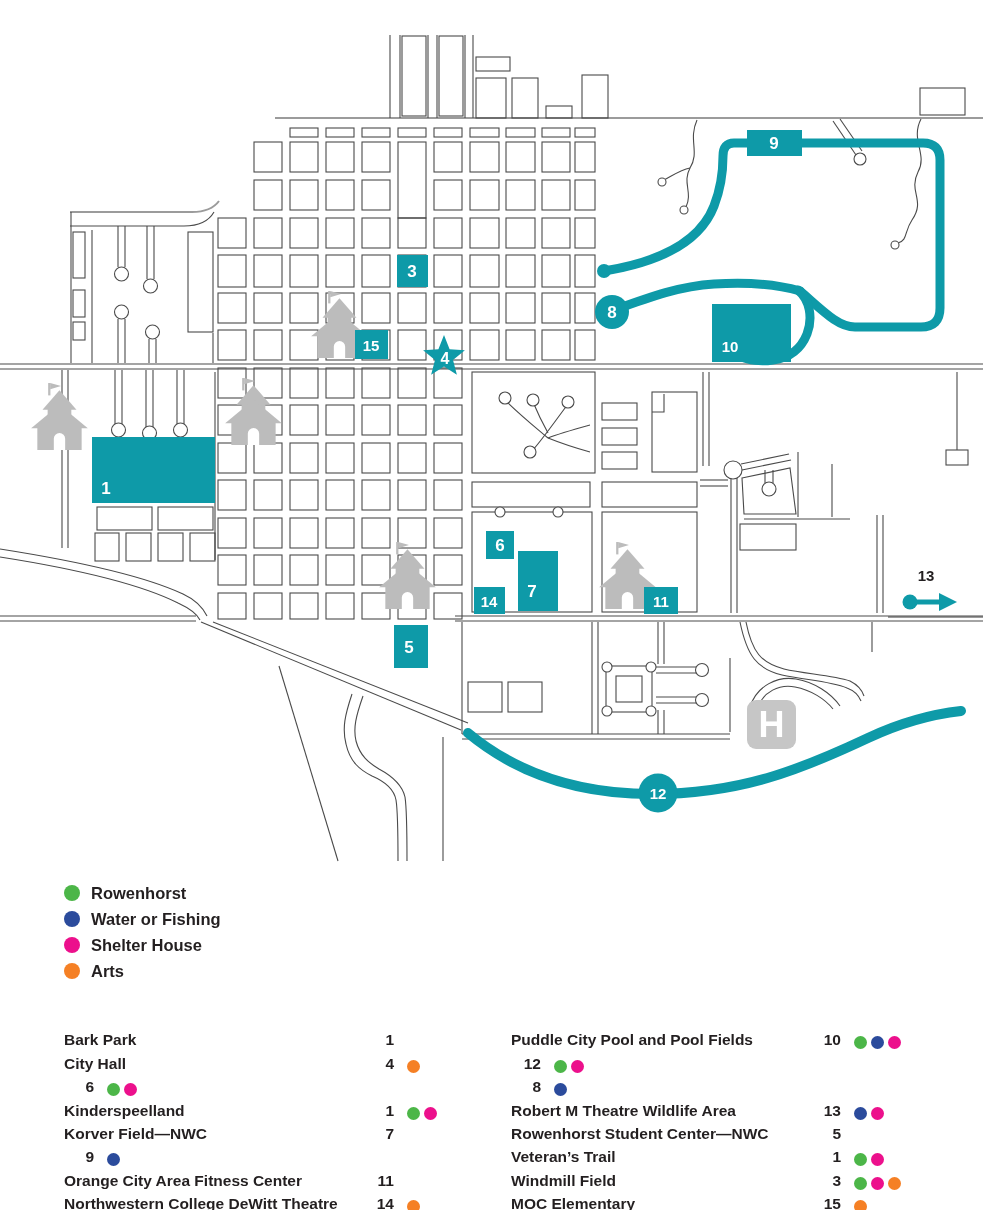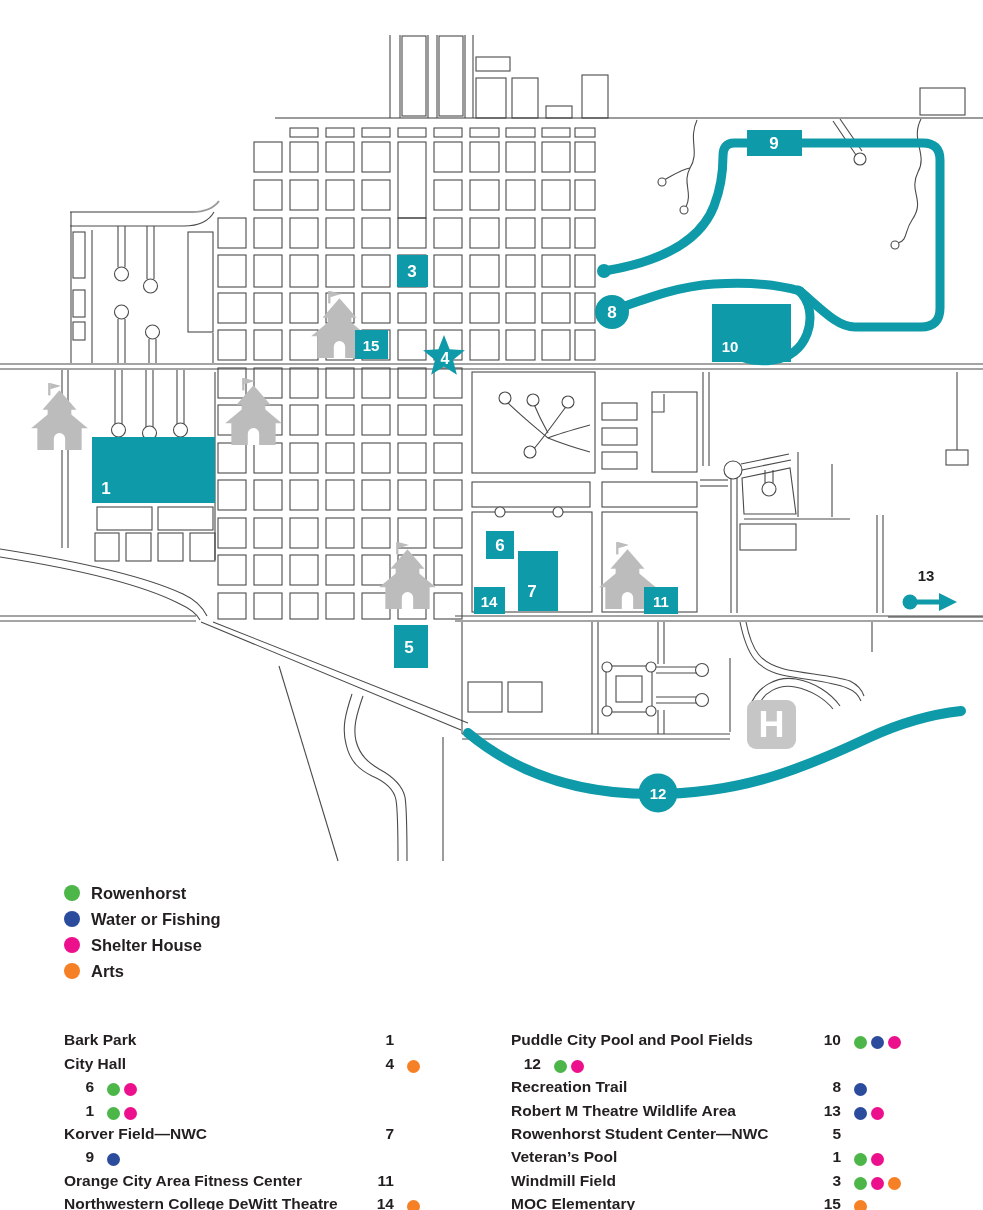--- a/index.html
+++ b/index.html
@@ -428,20 +428,21 @@
         </span>
       </div>
     <div class="drow">
         <span class="dnum">6</span>
         <span class="ddots">
           <span class="dot" style="background: rgb(76, 182, 72);"></span>
           <span class="dot" style="background: rgb(236, 16, 140);"></span>
         </span>
       </div>
     <div class="drow">
+        <span class="dname">Kinderspeelland</span>
         <span class="dnum">1</span>
         <span class="ddots">
           <span class="dot" style="background: rgb(76, 182, 72);"></span>
           <span class="dot" style="background: rgb(236, 16, 140);"></span>
         </span>
       </div>
     <div class="drow">
         <span class="dname">Korver Field—NWC</span>
         <span class="dnum">7</span>
         <span class="ddots"></span>
@@ -477,41 +478,40 @@
         </span>
       </div>
     <div class="drow">
         <span class="dnum">12</span>
         <span class="ddots">
           <span class="dot" style="background: rgb(76, 182, 72);"></span>
           <span class="dot" style="background: rgb(236, 16, 140);"></span>
         </span>
       </div>
     <div class="drow">
-        <span class="dname">Recreation Trail</span>
         <span class="dnum">8</span>
         <span class="ddots">
           <span class="dot" style="background: rgb(43, 75, 156);"></span>
         </span>
       </div>
     <div class="drow">
         <span class="dname">Robert M Theatre Wildlife Area</span>
         <span class="dnum">13</span>
         <span class="ddots">
           <span class="dot" style="background: rgb(43, 75, 156);"></span>
           <span class="dot" style="background: rgb(236, 16, 140);"></span>
         </span>
       </div>
     <div class="drow">
         <span class="dname">Rowenhorst Student Center—NWC</span>
         <span class="dnum">5</span>
         <span class="ddots"></span>
       </div>
     <div class="drow">
-        <span class="dname">Veteran’s Pool</span>
+        <span class="dname">Veteran’s Trail</span>
         <span class="dnum">1</span>
         <span class="ddots">
           <span class="dot" style="background: rgb(76, 182, 72);"></span>
           <span class="dot" style="background: rgb(236, 16, 140);"></span>
         </span>
       </div>
     <div class="drow">
         <span class="dname">Windmill Field</span>
         <span class="dnum">3</span>
         <span class="ddots">

